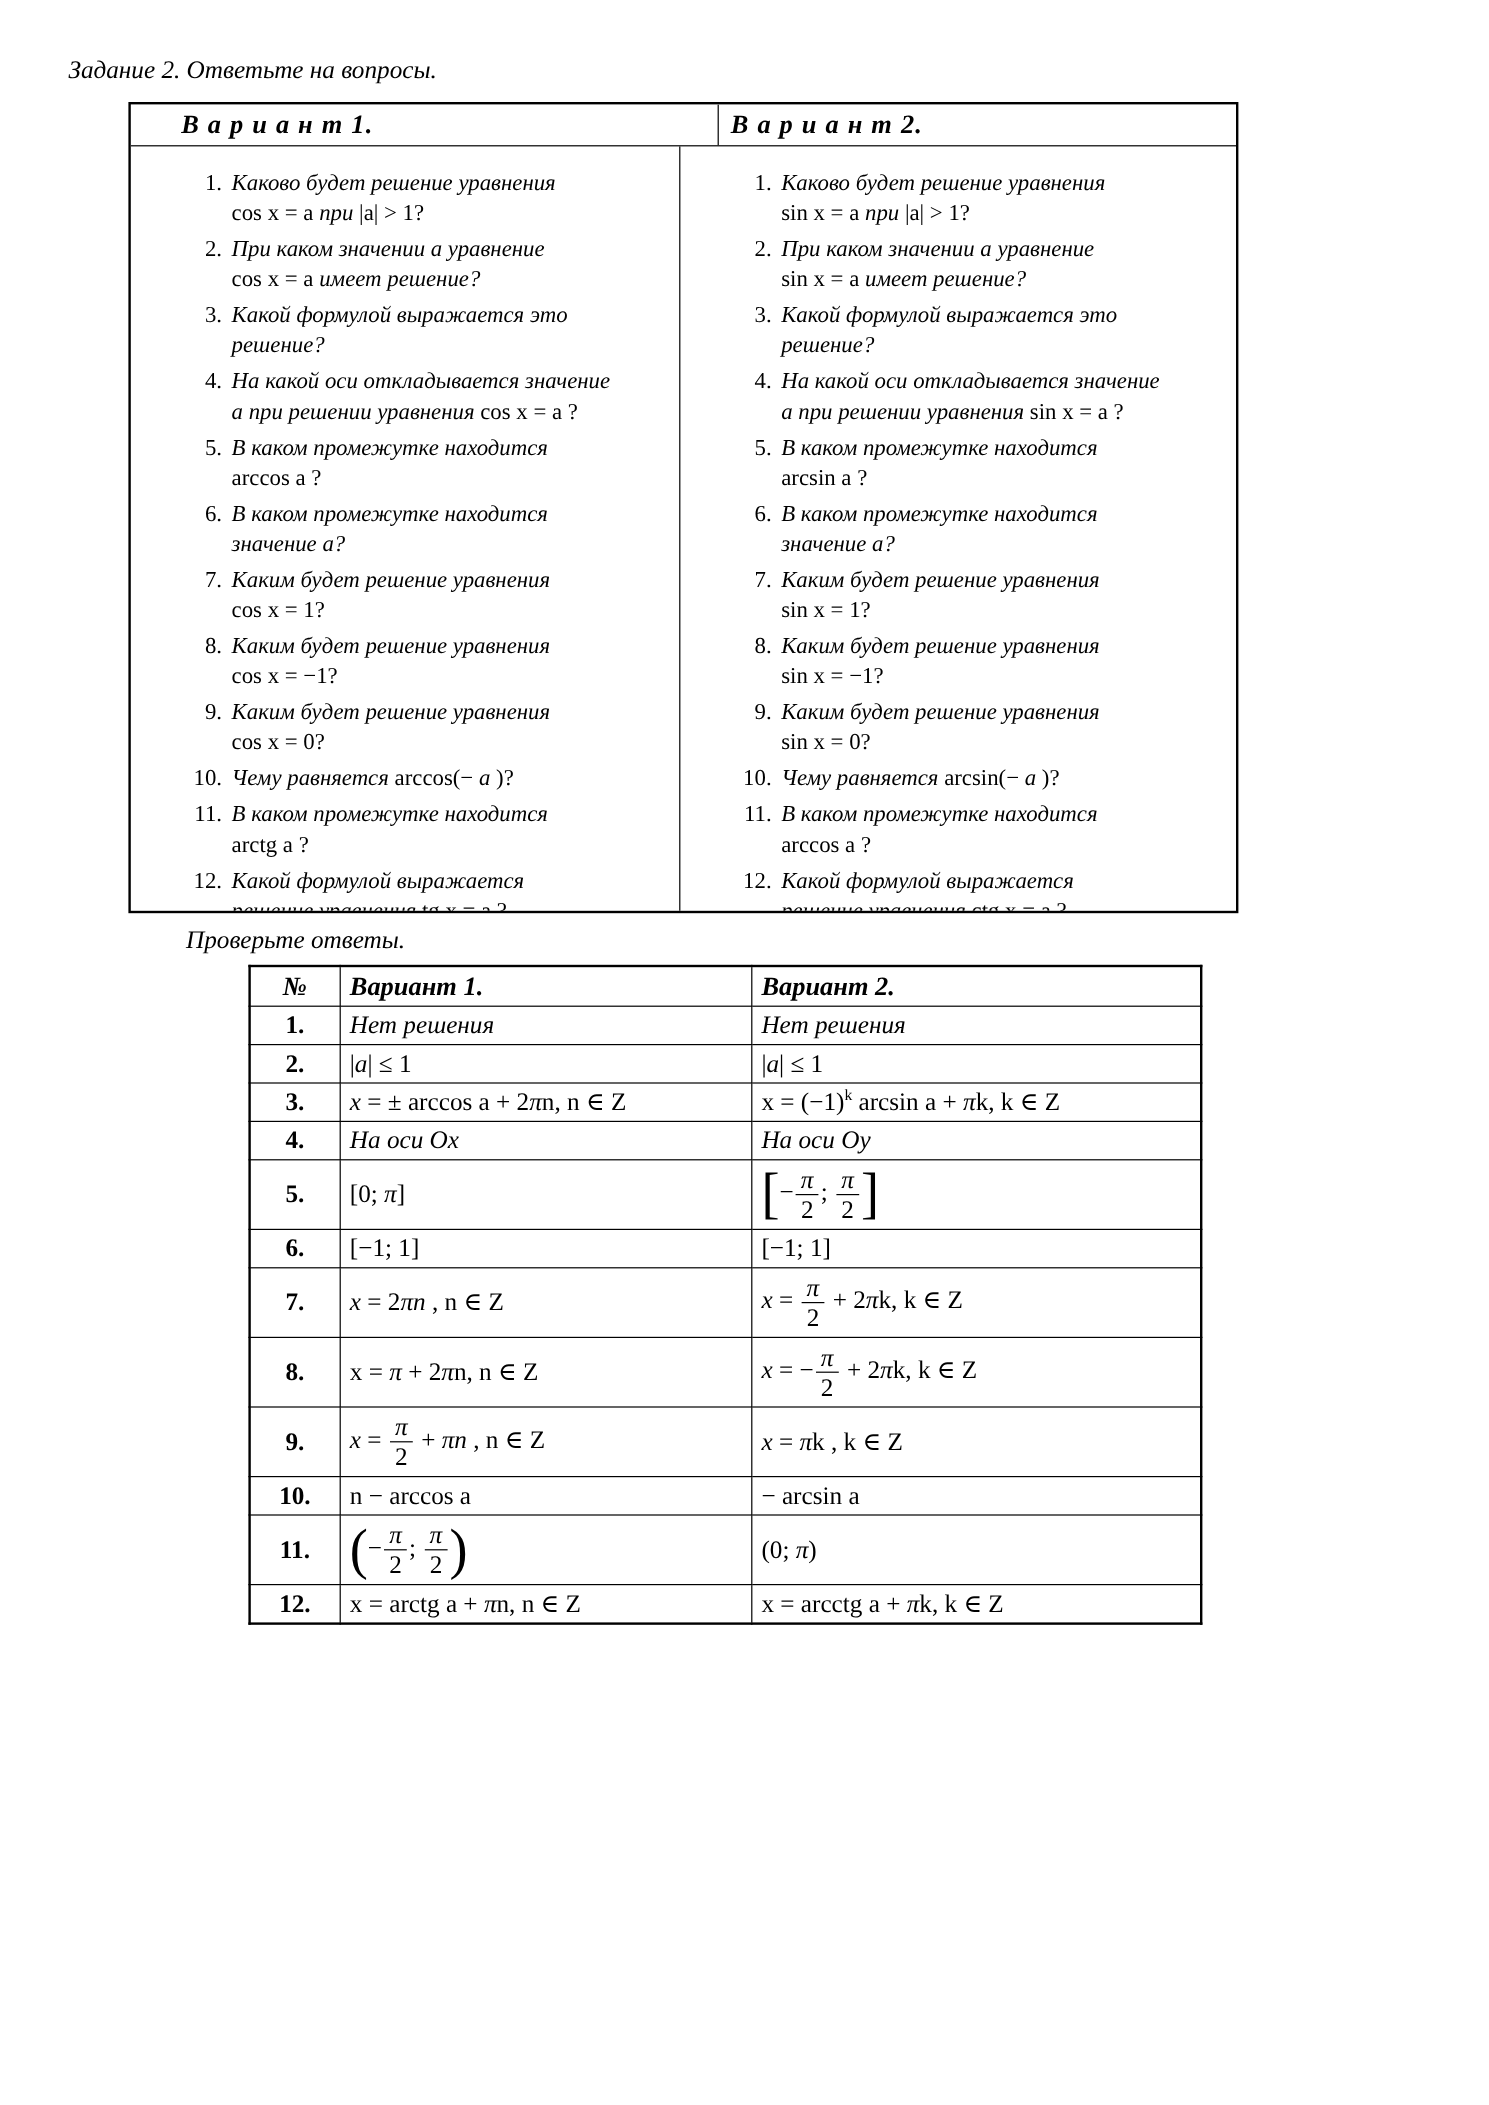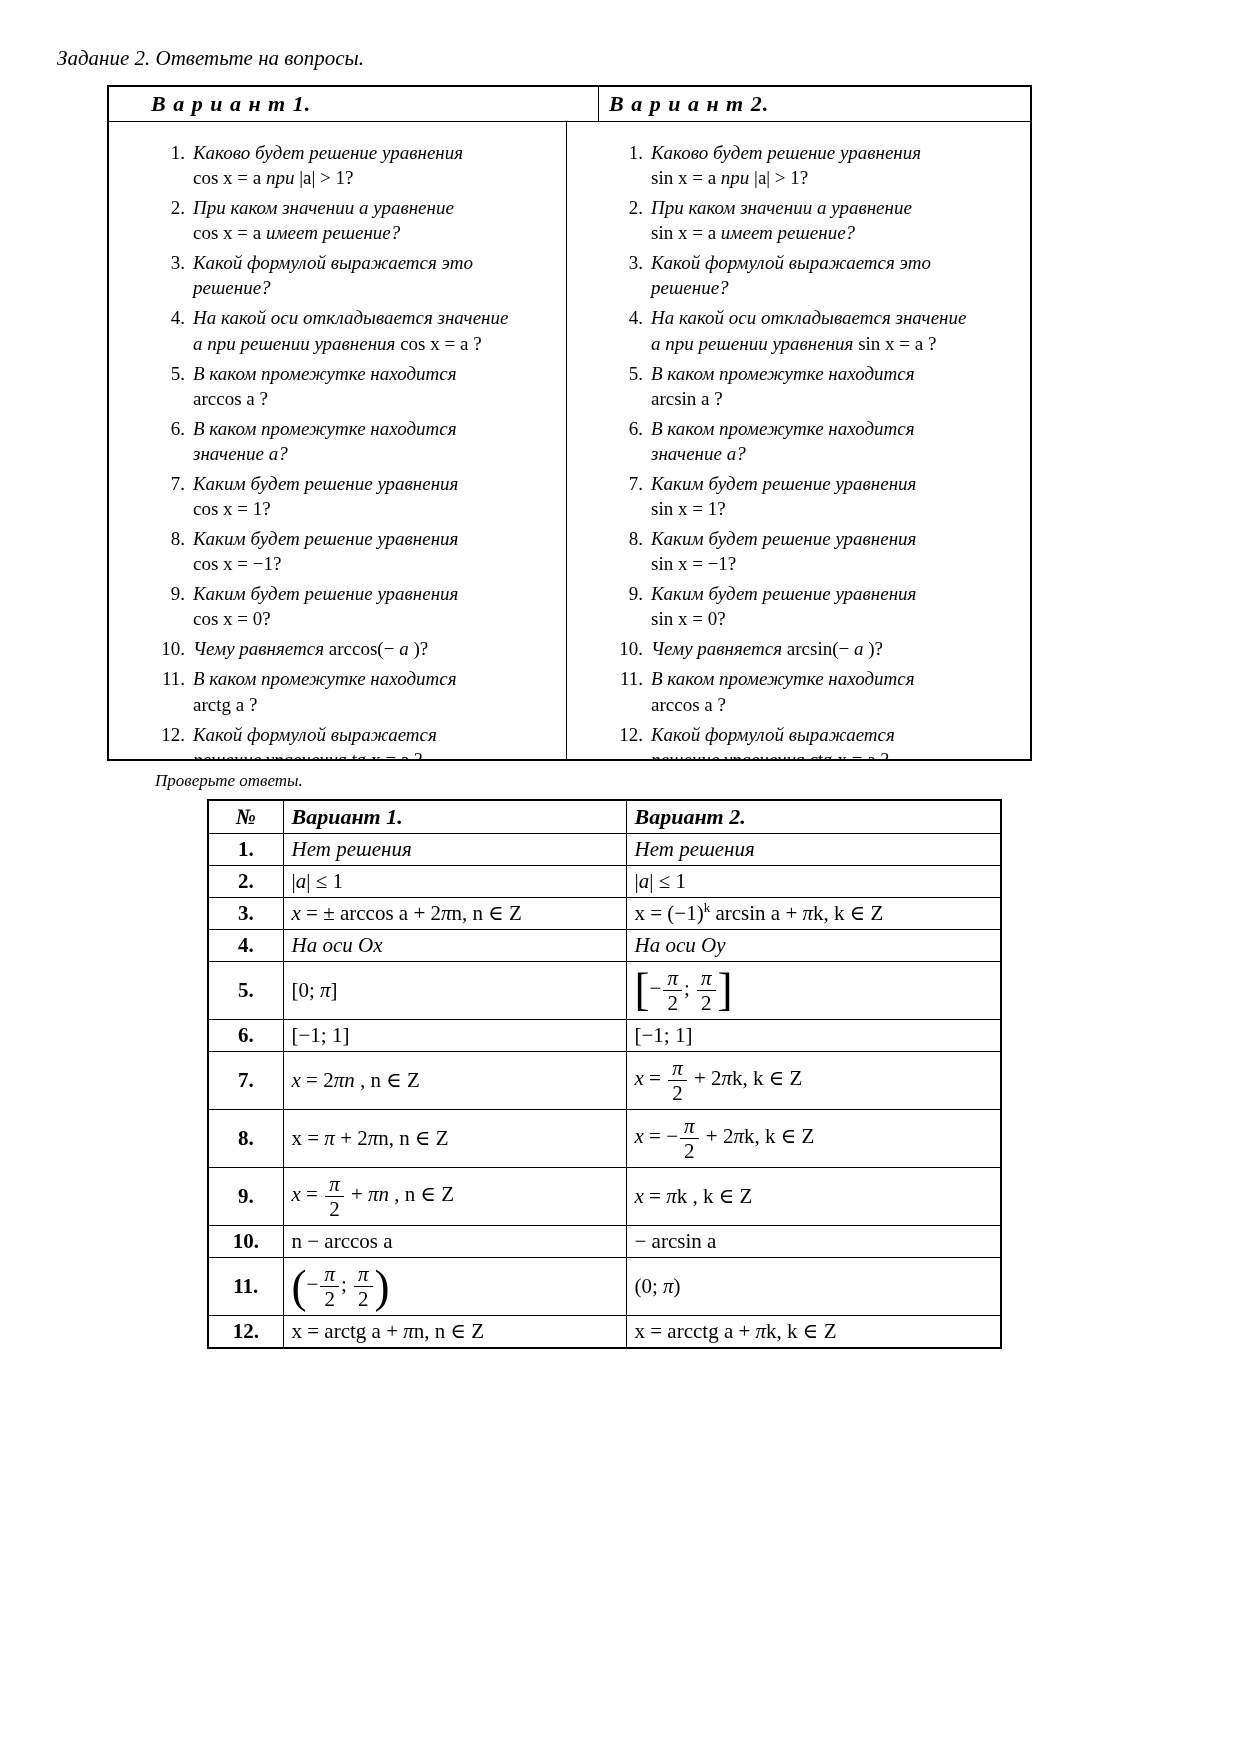--- a/index.html
+++ b/index.html
@@ -35,21 +35,21 @@
   .q{display:flex;margin-bottom:5px;font-size:19px;line-height:1.32;}
   .qnum{flex:none;width:42px;text-align:right;padding-right:8px;font-style:normal;}
   .qtext{flex:1;}
   .it{font-style:italic;text-align:right;}
   .m{font-style:normal;}
   .mi{font-style:italic;}
 
   
   .check-label{
     margin:10px 0 0 155px;
-    font-size:17px;font-style:italic;
+    font-size:21px;font-style:italic;
   }
 
   
   .atable{
     margin:8px 0 0 207px;width:793px;
     border-collapse:collapse;table-layout:fixed;
   }
   .atable th,.atable td{
     border:1px solid #000;box-sizing:border-box;
     padding:3px 8px;vertical-align:middle;text-align:left;

